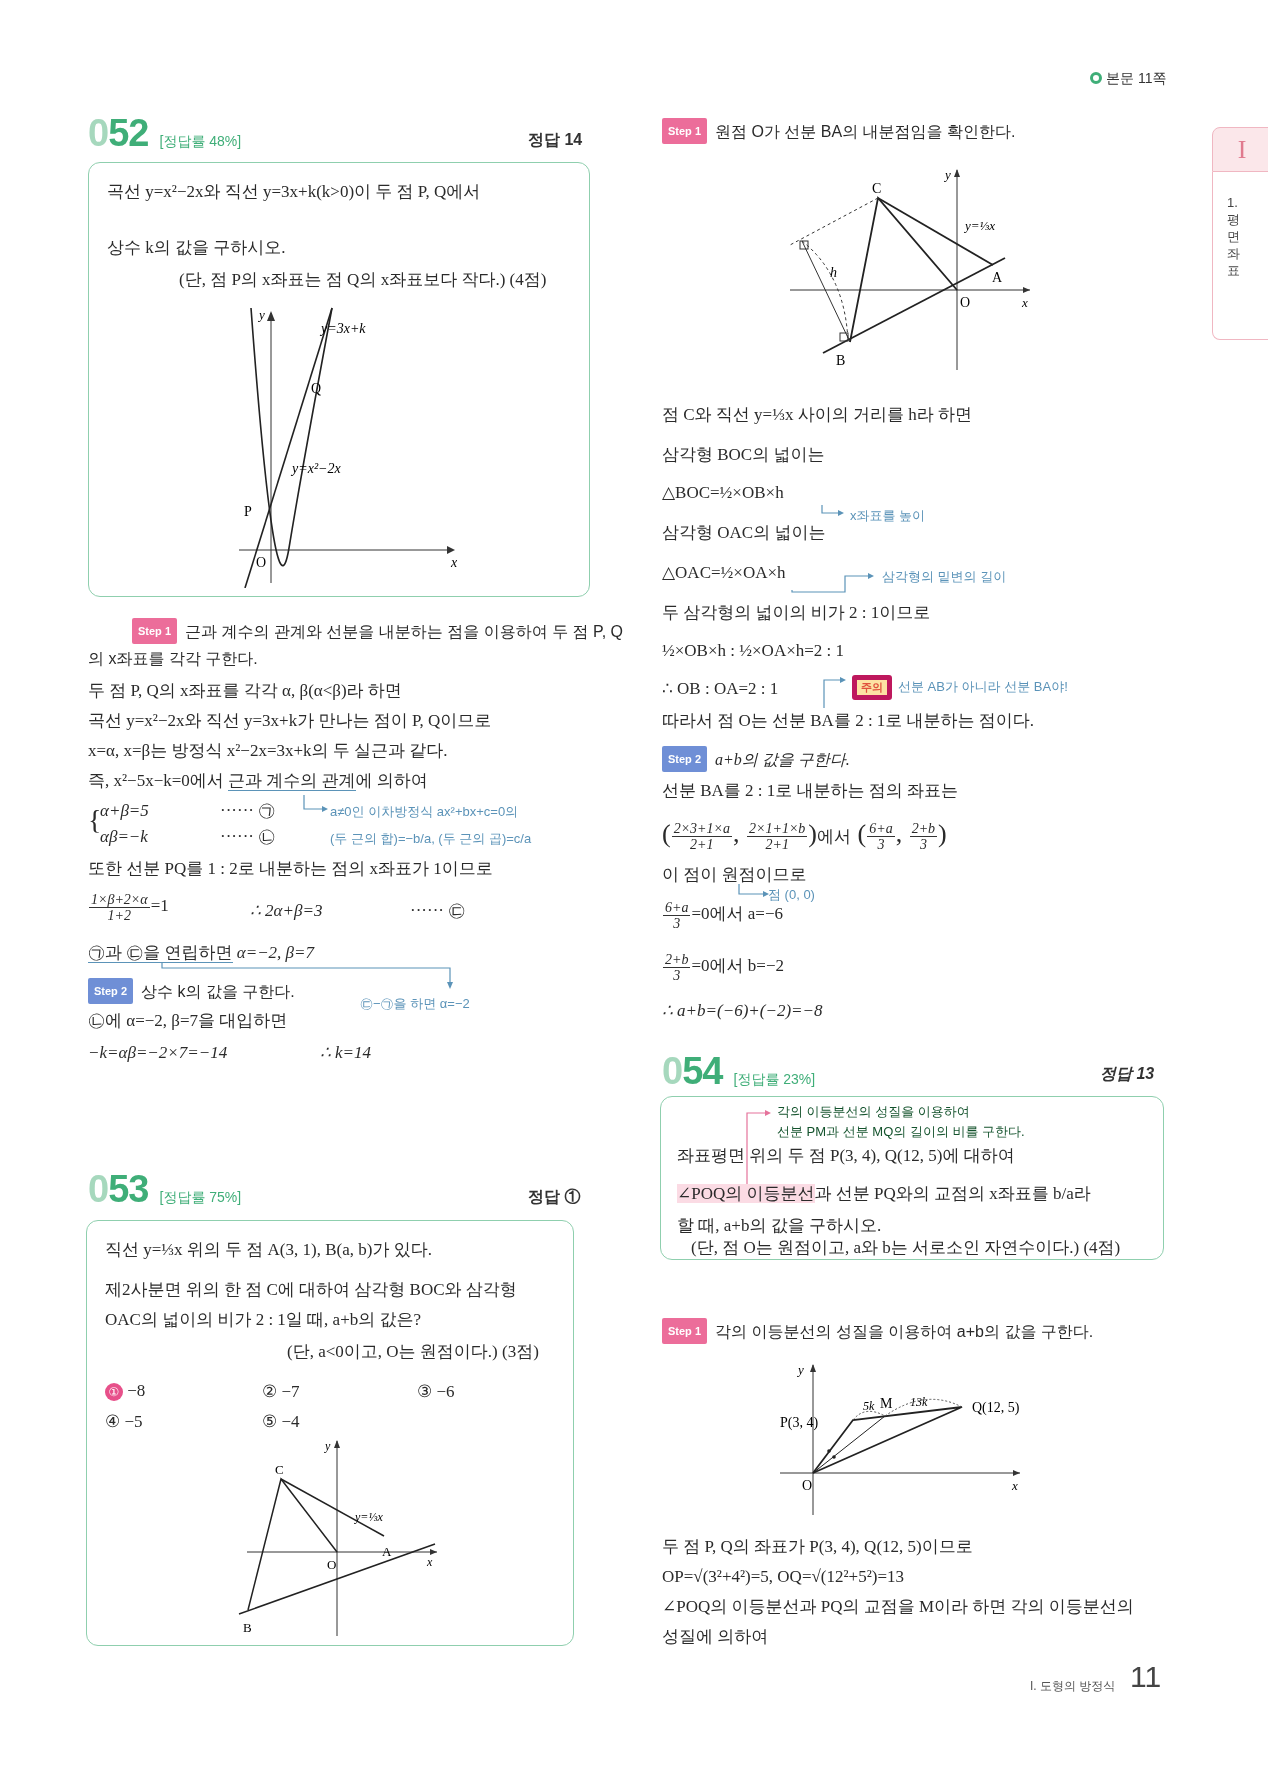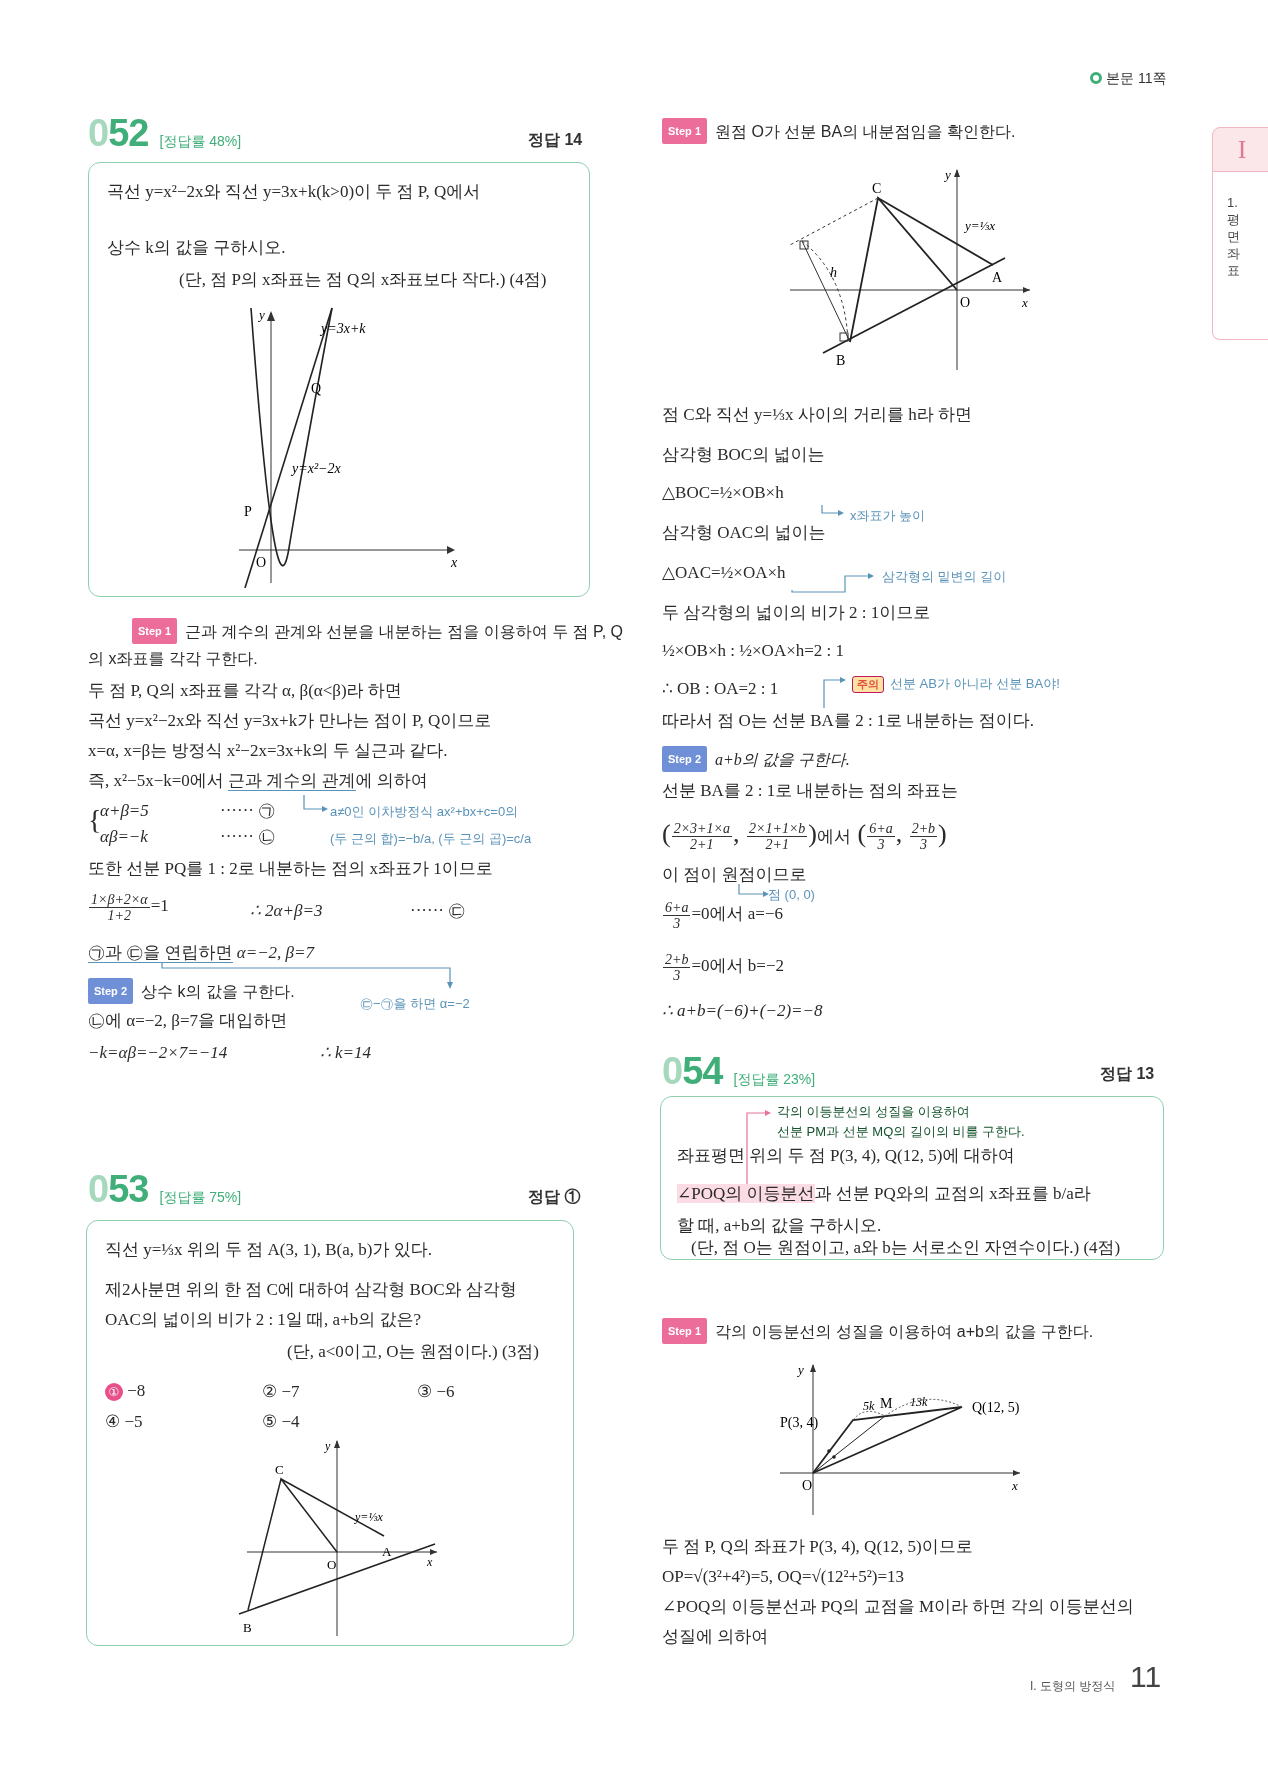--- a/index.html
+++ b/index.html
@@ -23,21 +23,21 @@
   .i { font-style: italic; }
   .frac { display: inline-block; vertical-align: middle; text-align: center; font-size: 14px; line-height: 15px; margin: 0 1px; }
   .frac > span { display: block; }
   .frac > span.top { border-bottom: 1px solid #333; padding: 0 2px; }
   .tab-I { position: absolute; left: 1212px; top: 127px; width: 60px; height: 45px; background: #fbe7ea; border: 1px solid #f0b7c2; border-radius: 8px 0 0 0; color: #e07a8e; font-size: 26px; text-align: center; line-height: 44px; }
   .tab-chapter { position: absolute; left: 1212px; top: 172px; width: 60px; height: 168px; background: #fff; border: 1px solid #f0b7c2; border-top: none; border-radius: 0 0 0 8px; font-family: "Liberation Sans", sans-serif; font-size: 13px; color: #444; padding: 22px 0 0 14px; line-height: 17px; width: 60px; }
   .ref { position: absolute; left: 1090px; top: 70px; font-family: "Liberation Sans", sans-serif; font-size: 14px; color: #333; }
   .ref .dot { display: inline-block; width: 12px; height: 12px; border: 3px solid #3fae78; border-radius: 50%; vertical-align: -1px; margin-right: 4px; }
   .footer { position: absolute; left: 1030px; top: 1678px; font-family: "Liberation Sans", sans-serif; font-size: 12px; color: #555; }
   .pageno { position: absolute; left: 1130px; top: 1660px; font-family: "Liberation Sans", sans-serif; font-size: 30px; color: #444; font-weight: 300; }
-  .warn { display: inline-block; background: #fde2a3; border: 1px solid #be185d; color: #e0503d; font-family: "Liberation Sans", sans-serif; font-size: 11px; font-weight: bold; padding: 0 4px; border-radius: 3px; margin-right: 6px; }
+  .warn { display: inline-block; background: #fde2a3; border: 5px solid #be185d; color: #e0503d; font-family: "Liberation Sans", sans-serif; font-size: 11px; font-weight: bold; padding: 0 4px; border-radius: 3px; margin-right: 6px; }
   .choice { position: absolute; font-size: 17px; white-space: nowrap; }
   .checked-mark { display: inline-block; width: 18px; height: 18px; border-radius: 50%; background: #e7508a; color: #fff; text-align: center; font-size: 12px; line-height: 18px; }
   svg text { font-family: "Liberation Serif", serif; }
 </style>
 </head>
 <body>
 
 <div class="ref">
   <span class="dot"></span><span>본문 11쪽</span>
 </div>
@@ -183,21 +183,21 @@
   <text x="155" y="14" font-size="13" font-style="italic">y</text>
 </svg>
 
 <div class="line serif" style="left:662px; top:404px;">점 C와 직선 y=⅓x 사이의 거리를 h라 하면</div>
 <div class="line serif" style="left:662px; top:444px;">삼각형 BOC의 넓이는</div>
 <div class="line serif" style="left:662px; top:482px;">△BOC=½×OB×h</div>
 <svg class="abs" style="left:818px; top:505px;" width="30" height="20">
     <polyline points="4,0 4,8 22,8" fill="none" stroke="#5b93b8" stroke-width="1.2"></polyline>
     <polygon points="20,5 26,8 20,11" fill="#5b93b8"></polygon>
   </svg>
-<div class="note-blue" style="left:850px; top:507px;">x좌표가 높이</div>
+<div class="note-blue" style="left:850px; top:507px;">x좌표를 높이</div>
 <div class="line serif" style="left:662px; top:522px;">삼각형 OAC의 넓이는</div>
 <div class="line serif" style="left:662px; top:562px;">△OAC=½×OA×h</div>
 <svg class="abs" style="left:790px; top:570px;" width="90" height="30">
     <polyline points="2,20 2,22 55,22 55,6 80,6" fill="none" stroke="#5b93b8" stroke-width="1.2"></polyline>
     <polygon points="78,3 84,6 78,9" fill="#5b93b8"></polygon>
   </svg>
 <div class="note-blue" style="left:882px; top:568px;">삼각형의 밑변의 길이</div>
 <div class="line serif" style="left:662px; top:602px;">두 삼각형의 넓이의 비가 2 : 1이므로</div>
 <div class="line serif" style="left:662px; top:640px;">½×OB×h : ½×OA×h=2 : 1</div>
 <div class="line serif" style="left:662px; top:678px;">∴ OB : OA=2 : 1</div>
@@ -228,21 +228,21 @@
 </div>
 <div class="line serif" style="left:662px; top:952px;">
   <span class="frac i"><span class="top">2+b</span><span>3</span></span><span>=0에서 b=−2</span>
 </div>
 <div class="line serif i" style="left:662px; top:1000px;">∴ a+b=(−6)+(−2)=−8</div>
 
 <div class="abs" style="left:662px; top:1050px;">
   <span class="num"><span class="zero">0</span><span>54</span></span>
   <span class="rate">[정답률 23%]</span>
 </div>
-<div class="abs answer" style="left:1100px; top:1064px;">정답 13</div>
+<div class="abs answer" style="left:1100px; top:1064px;font-style:italic;">정답 13</div>
 
 <div class="box" style="left:660px; top:1096px; width:504px; height:164px;">
   <svg class="abs" style="left:84px; top:10px;" width="30" height="90">
       <polyline points="2,90 2,6 22,6" fill="none" stroke="#e5739b" stroke-width="1.2"></polyline>
       <polygon points="20,3 26,6 20,9" fill="#e5739b"></polygon>
     </svg>
   <div class="note-pink" style="left:116px; top:6px;">각의 이등분선의 성질을 이용하여</div>
   <div class="note-pink" style="left:116px; top:26px;">선분 PM과 선분 MQ의 길이의 비를 구한다.</div>
   <div class="line serif" style="left:16px; top:48px;">좌표평면 위의 두 점 P(3, 4), Q(12, 5)에 대하여</div>
   <div class="line serif" style="left:16px; top:86px;">

